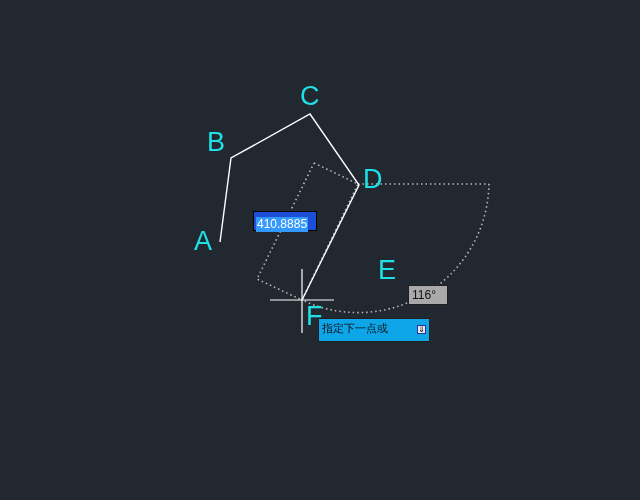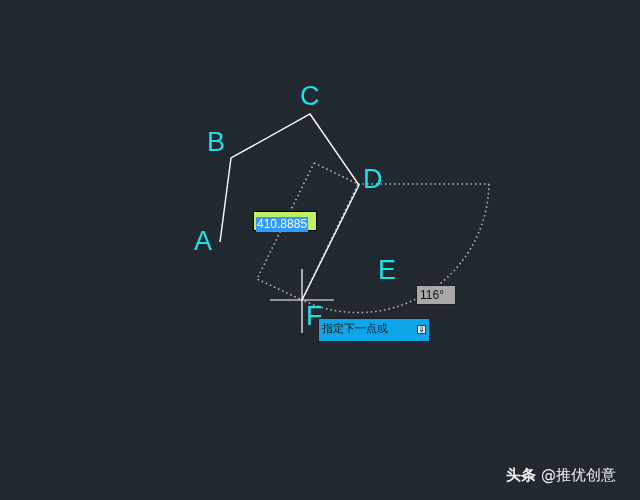--- a/index.html
+++ b/index.html
@@ -26,21 +26,21 @@
       font-size: 27px;
       color: #1fe0e6;
       line-height: 1;
     }
     .dyn-input {
       position: absolute;
       left: 253px;
       top: 211px;
       width: 64px;
       height: 20px;
-      background: #bef264;
+      background: #1d4ed8;
       border: 1px solid #000;
       box-sizing: border-box;
       padding: 2px 2px;
     }
     .dyn-input span {
       display: inline-block;
       background: #3399ff;
       color: #ffffff;
       font-family: "Liberation Sans", sans-serif;
       font-size: 12px;
@@ -54,21 +54,20 @@
       width: 40px;
       height: 20px;
       background: #a9a9a9;
       border: 1px solid #202020;
       box-sizing: border-box;
       font-family: "Liberation Sans", sans-serif;
       font-size: 12px;
       color: #111;
       line-height: 18px;
       padding-left: 3px;
-      margin-left: 8px;
     }
     .prompt {
       position: absolute;
       left: 318px;
       top: 318px;
       width: 112px;
       height: 24px;
       background: #0ea5e9;
       border: 1px solid #202020;
       box-sizing: border-box;
@@ -136,16 +135,13 @@
     <span>410.8885</span>
   </div>
 
   <div class="angle-tip">116°</div>
 
   <div class="prompt">
     <span>指定下一点或</span>
     <span class="dd">⇓</span>
   </div>
 
-  <div class="watermark">
-    <span class="brand">头条</span><span>@推优创意</span>
-  </div>
 </div>
 
 </body></html>

